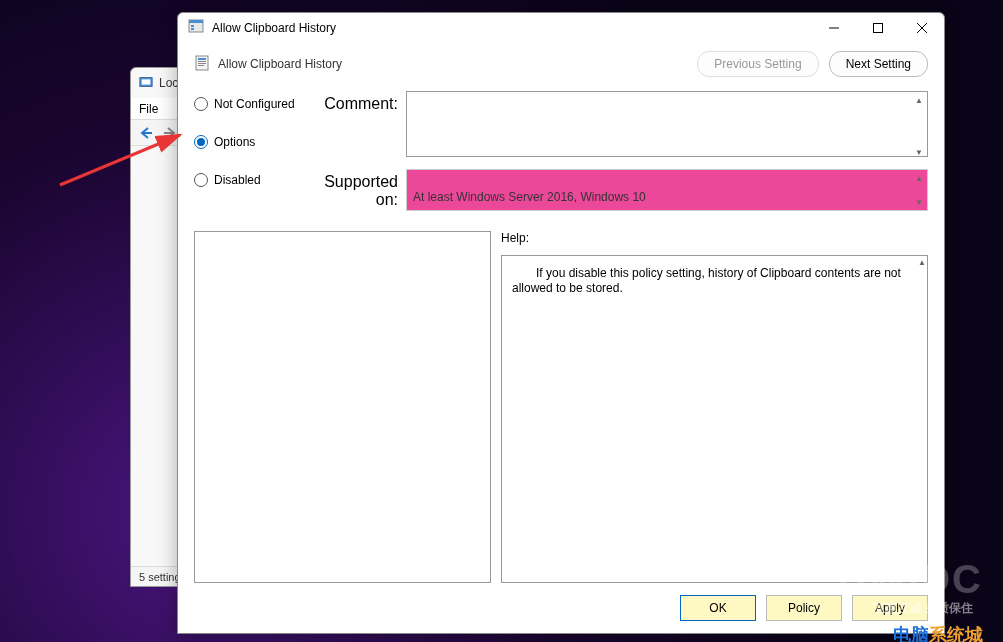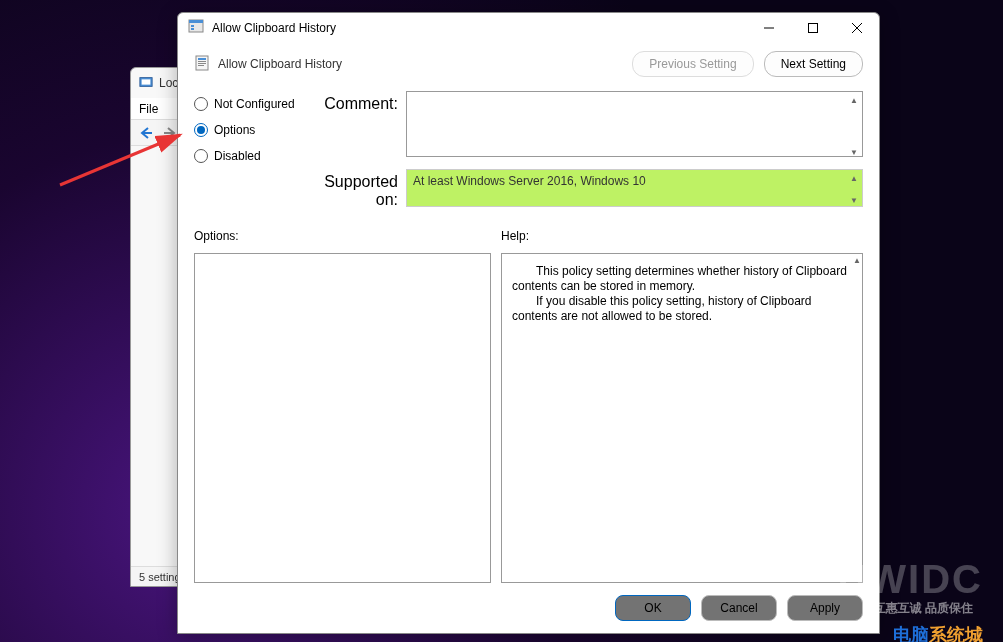--- a/index.html
+++ b/index.html
@@ -79,21 +79,21 @@
       font-size: 11px;
       color: #333;
       display: flex;
       align-items: center;
     }
     
     .dialog {
       position: absolute;
       left: 177px;
       top: 12px;
-      width: 703px;
+      width: 768px;
       height: 622px;
       background: #fff;
       border: 1px solid #888;
       border-radius: 6px 6px 0 0;
       box-shadow: 0 4px 20px rgba(0,0,0,0.3);
       display: flex;
       flex-direction: column;
     }
     .titlebar {
       height: 30px;
@@ -162,21 +162,21 @@
     }
     
     .config-row {
       display: flex;
       padding: 4px 0;
     }
     .radio-col {
       width: 128px;
       display: flex;
       flex-direction: column;
-      gap: 12px;
+      gap: 24px;
       padding-top: 6px;
     }
     .radio-item {
       display: flex;
       align-items: center;
       gap: 6px;
       font-size: 12px;
       cursor: pointer;
     }
     .radio-dot {
@@ -223,23 +223,23 @@
       border: 1px solid #999;
       background: #fff;
       font-size: 12px;
       padding: 4px;
       resize: none;
     }
     .supported-box {
       width: 100%;
       height: 38px;
       border: 1px solid #ccc;
-      background: #bef264;
-      font-size: 12px;
-      padding: 4px 6px;
+      background: #ec4899;
+      font-size: 12px;
+      padding: 20px 6px;
       color: #333;
     }
     .scroll-arrows {
       position: absolute;
       right: 1px;
       top: 1px;
       bottom: 1px;
       width: 16px;
       display: flex;
       flex-direction: column;
@@ -304,22 +304,22 @@
     .button-row {
       display: flex;
       justify-content: flex-end;
       gap: 10px;
       padding: 12px 0;
     }
     .action-btn {
       min-width: 76px;
       padding: 5px 18px;
       border: 1px solid #bbb;
-      border-radius: 8px;
-      background: #737373;
+      border-radius: 0;
+      background: #fef9c3;
       font-size: 12px;
       cursor: pointer;
     }
     .action-btn.primary {
       border-color: #0067c0;
     }
     
     .red-arrow {
       position: absolute;
       left: 55px;
@@ -479,36 +479,34 @@
               <span class="scroll-arrow">▲</span>
               <span class="scroll-arrow">▼</span>
             </div>
           </div>
         </div>
       </div>
     </div>
 
     <div class="sections-row">
       <div class="section-col options-col">
-        <div class="section-label">Options:</div>
         <div class="section-box"></div>
       </div>
       <div class="section-col help-col">
         <div class="section-label">Help:</div>
         <span class="help-scroll-arrow">▲</span>
         <div class="section-box help-text">
-          <p class="indent">This policy setting determines whether history of Clipboard contents can be stored in memory.</p>
           <p class="indent">If you disable this policy setting, history of Clipboard contents are not allowed to be stored.</p>
         </div>
       </div>
     </div>
 
     <div class="button-row">
       <button class="action-btn primary">OK</button>
-      <button class="action-btn">Cancel</button>
+      <button class="action-btn">Policy</button>
       <button class="action-btn">Apply</button>
     </div>
 
   </div>
 </div>
 
 <svg class="red-arrow" width="140" height="60">
   <defs>
     <marker id="ah" markerWidth="10" markerHeight="10" refX="8" refY="3" orient="auto">
       <path d="M0,0 L9,3 L0,6 Z" fill="#e83535"></path>

